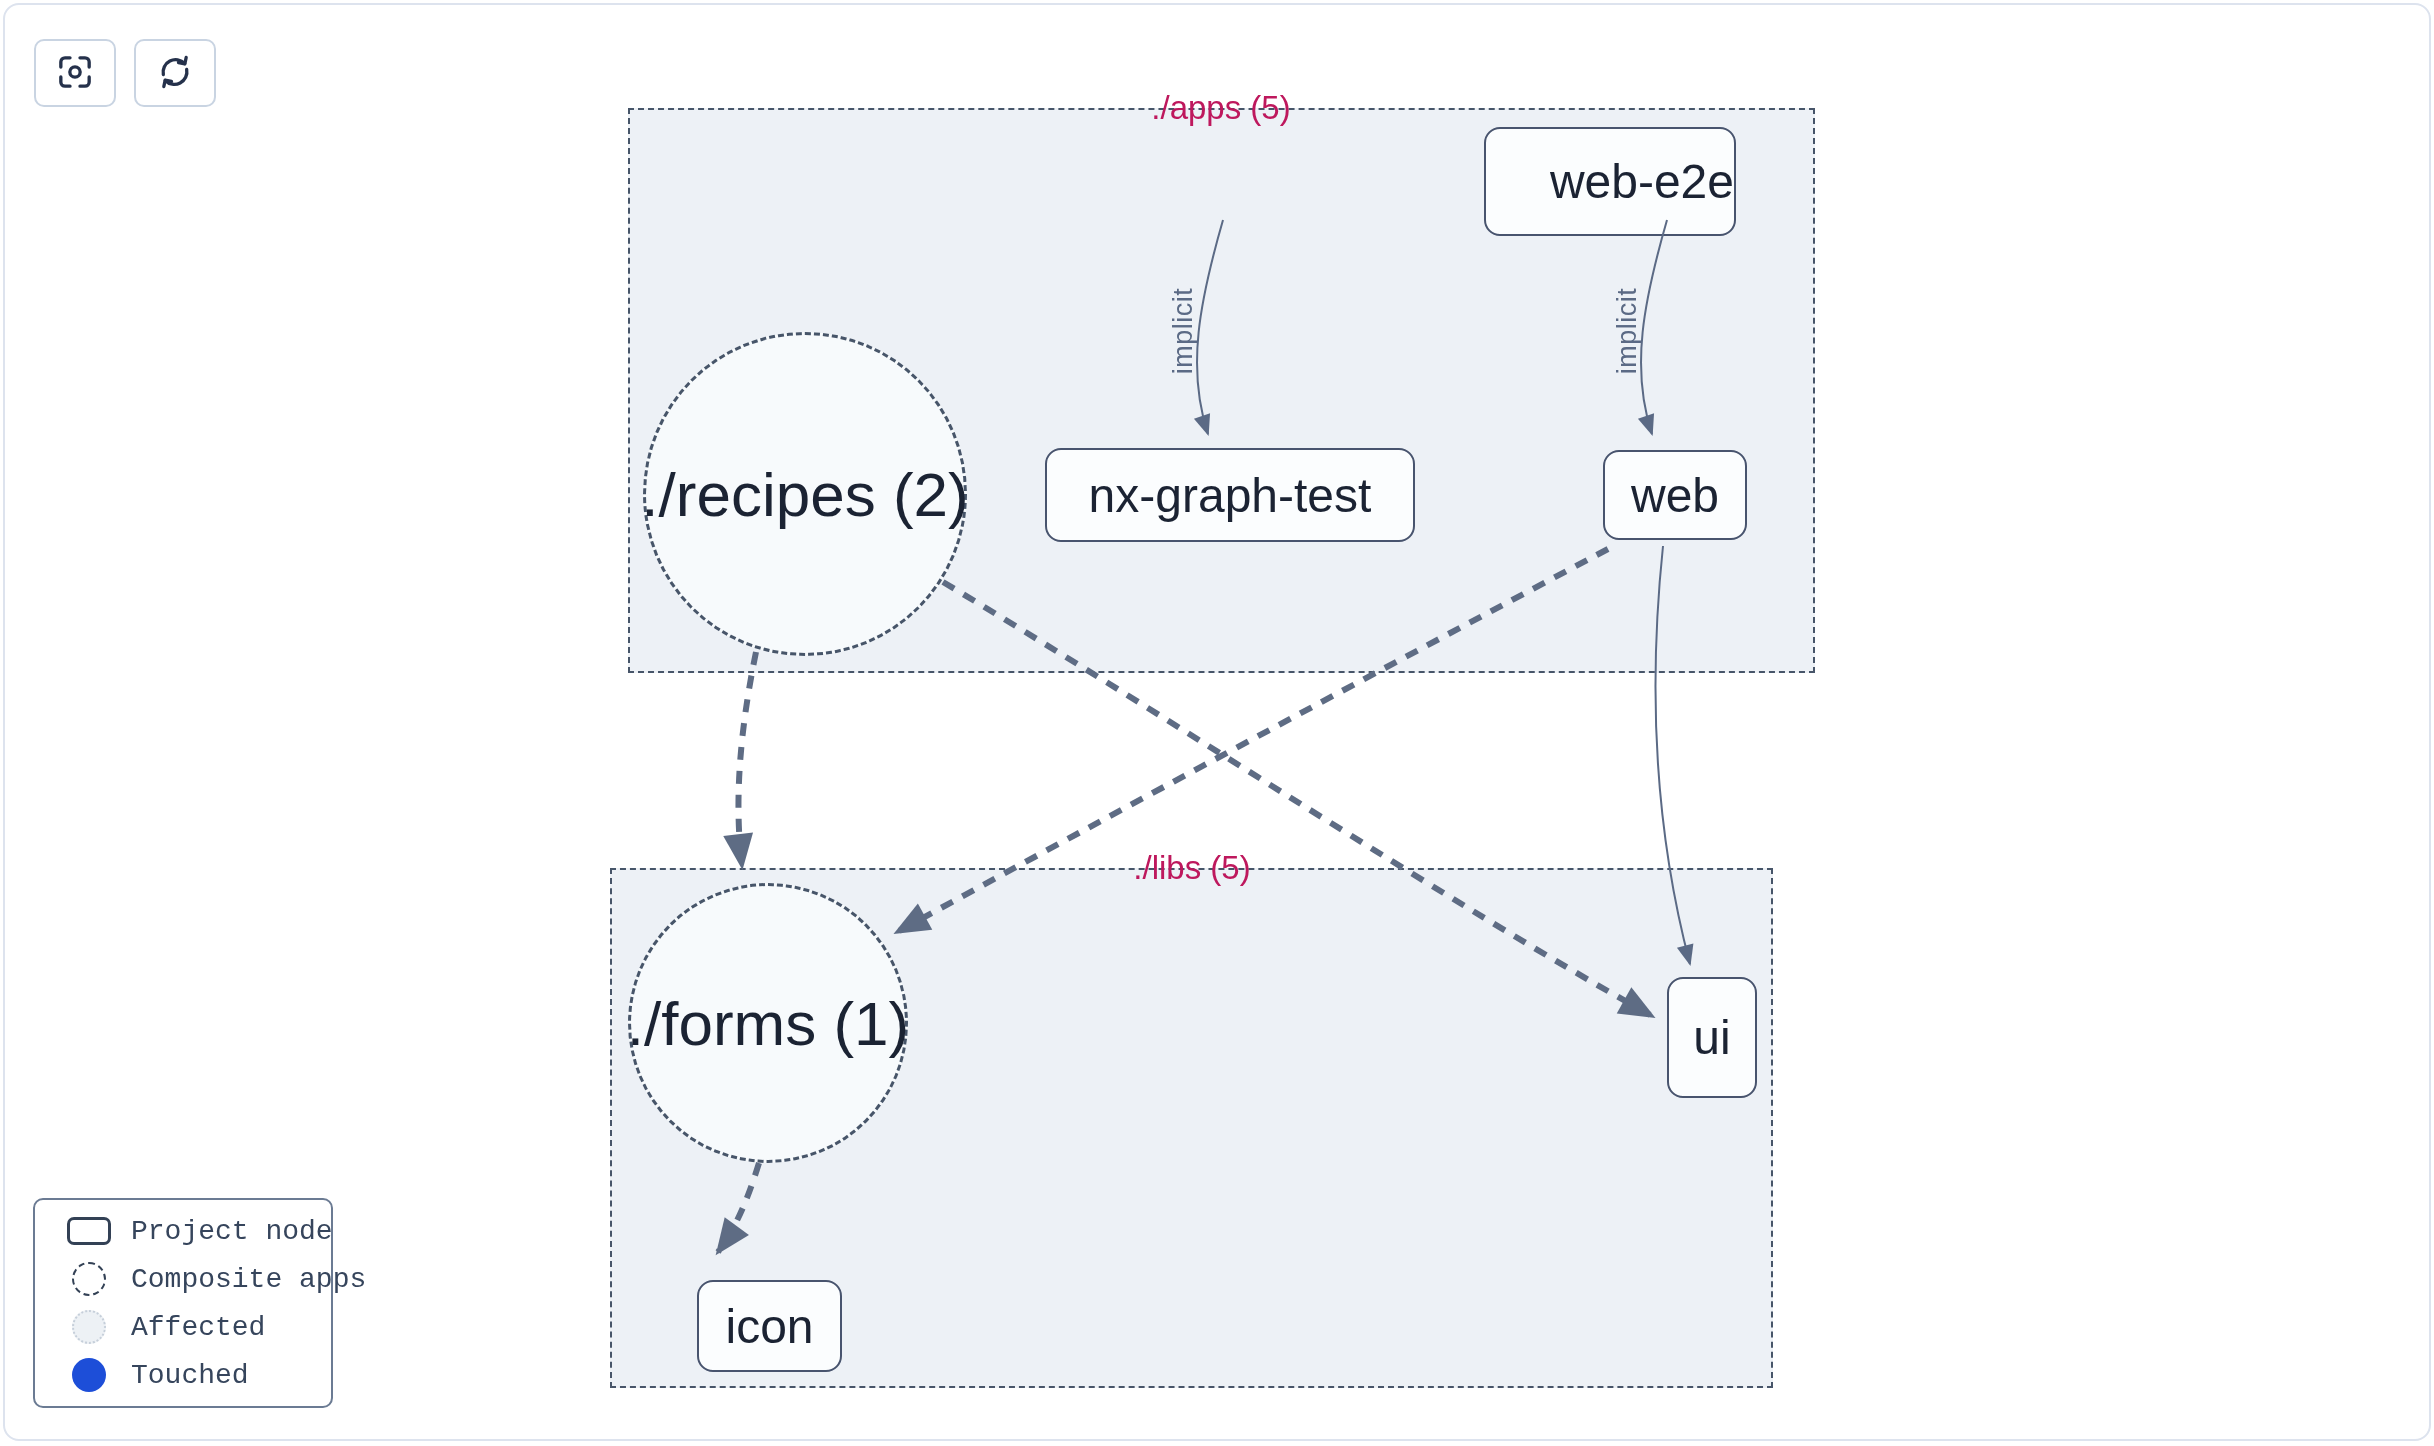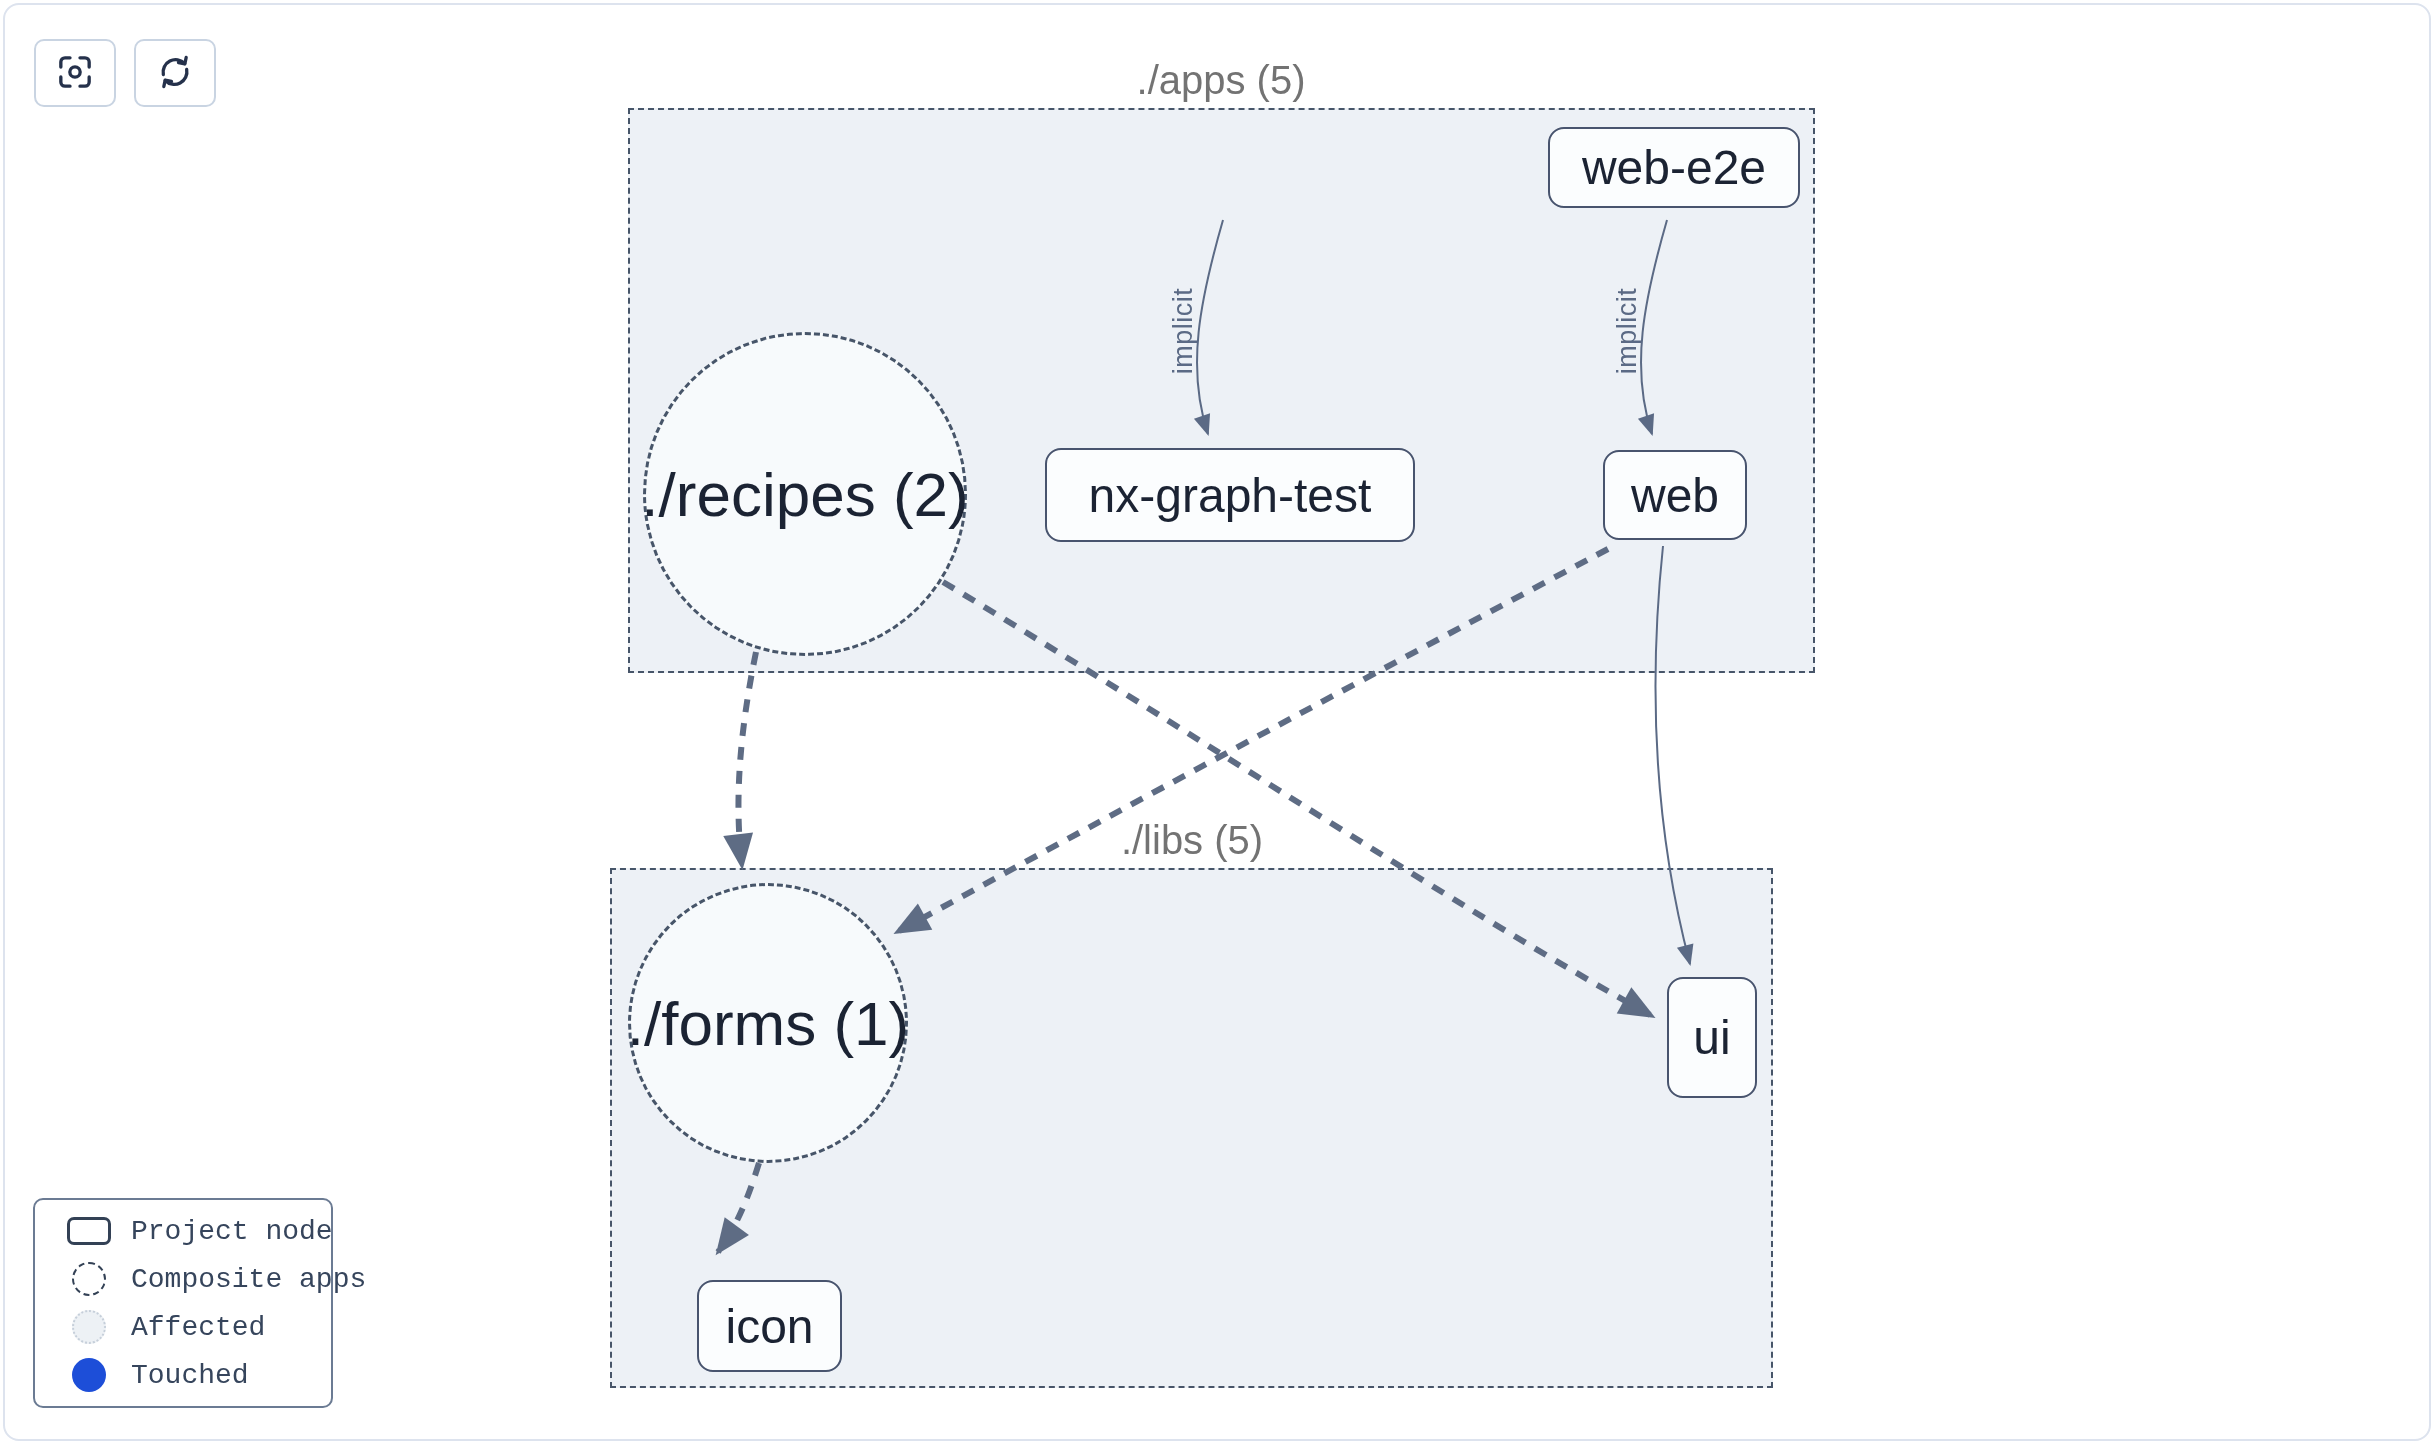--- a/index.html
+++ b/index.html
@@ -22,33 +22,33 @@
   .tool-btn svg{width:40px;height:40px;stroke:#25314b;fill:none;stroke-width:2;stroke-linecap:round;stroke-linejoin:round;}
 
   
   .group{
     position:absolute;background:#edf1f6;border:2px dashed #475569;box-sizing:border-box;
   }
   #group-apps{left:628px;top:108px;width:1187px;height:565px;}
   #group-libs{left:610px;top:868px;width:1163px;height:520px;}
   .group-label{
     position:absolute;transform:translateX(-50%);
-    font-size:40px;line-height:60px;color:#737373;white-space:nowrap;z-index:4;
+    font-size:33px;line-height:60px;color:#be185d;white-space:nowrap;z-index:4;margin-top:28px;
   }
   #label-apps{left:1221px;top:50px;}
   #label-libs{left:1192px;top:810px;}
 
   
   .node{
     position:absolute;background:#fbfdfe;border:2px solid #48546e;border-radius:16px;
     display:flex;align-items:center;justify-content:center;
     font-size:48px;color:#1b2333;white-space:nowrap;z-index:3;box-sizing:border-box;cursor:pointer;
   }
   #node-nx-graph-test-e2e{left:990px;top:128px;width:480px;height:90px;}
-  #node-web-e2e{left:1548px;top:127px;width:252px;height:81px;}
+  #node-web-e2e{left:1484px;top:127px;width:252px;height:109px;justify-content:flex-end;}
   #node-nx-graph-test{left:1045px;top:448px;width:370px;height:94px;}
   #node-web{left:1603px;top:450px;width:144px;height:90px;}
   #node-ui{left:1667px;top:977px;width:90px;height:121px;}
   #node-icon{left:697px;top:1280px;width:145px;height:92px;}
 
   
   .circle-node{
     position:absolute;background:#f7fafc;border:3px dashed #475569;border-radius:50%;
     display:flex;align-items:center;justify-content:center;
     font-size:62px;color:#1b2333;white-space:nowrap;z-index:2;box-sizing:border-box;cursor:pointer;

